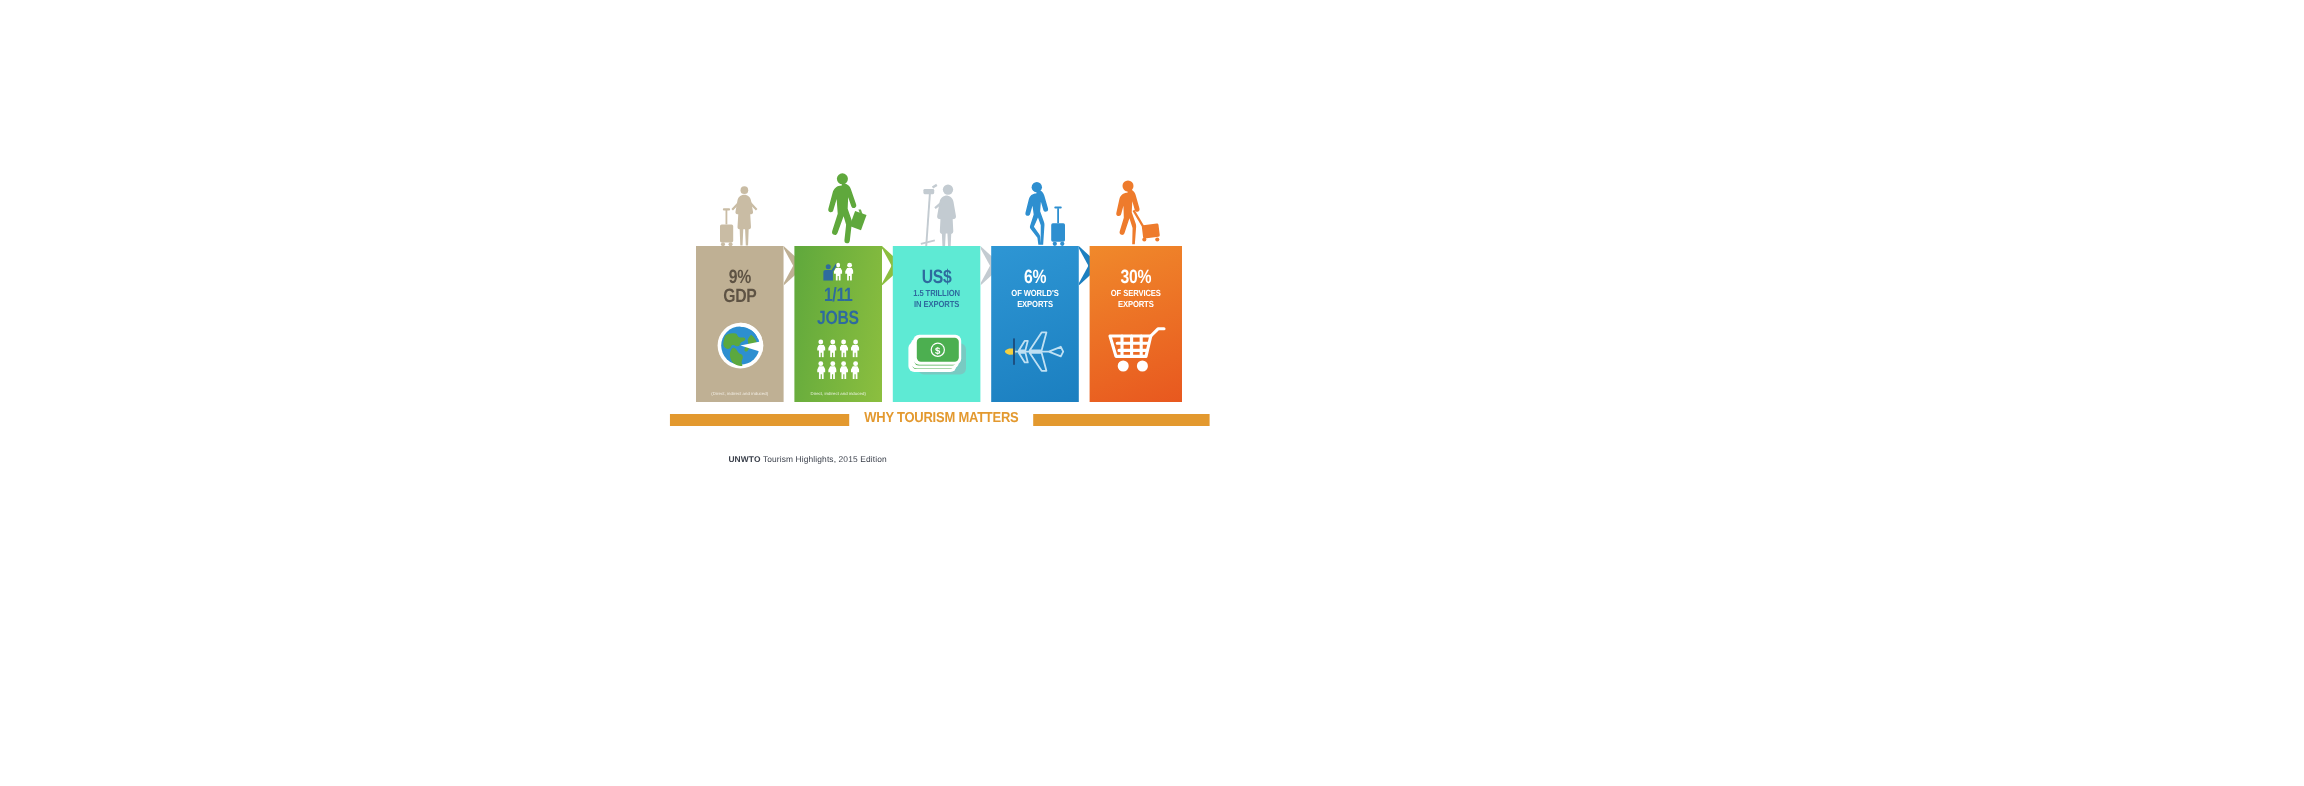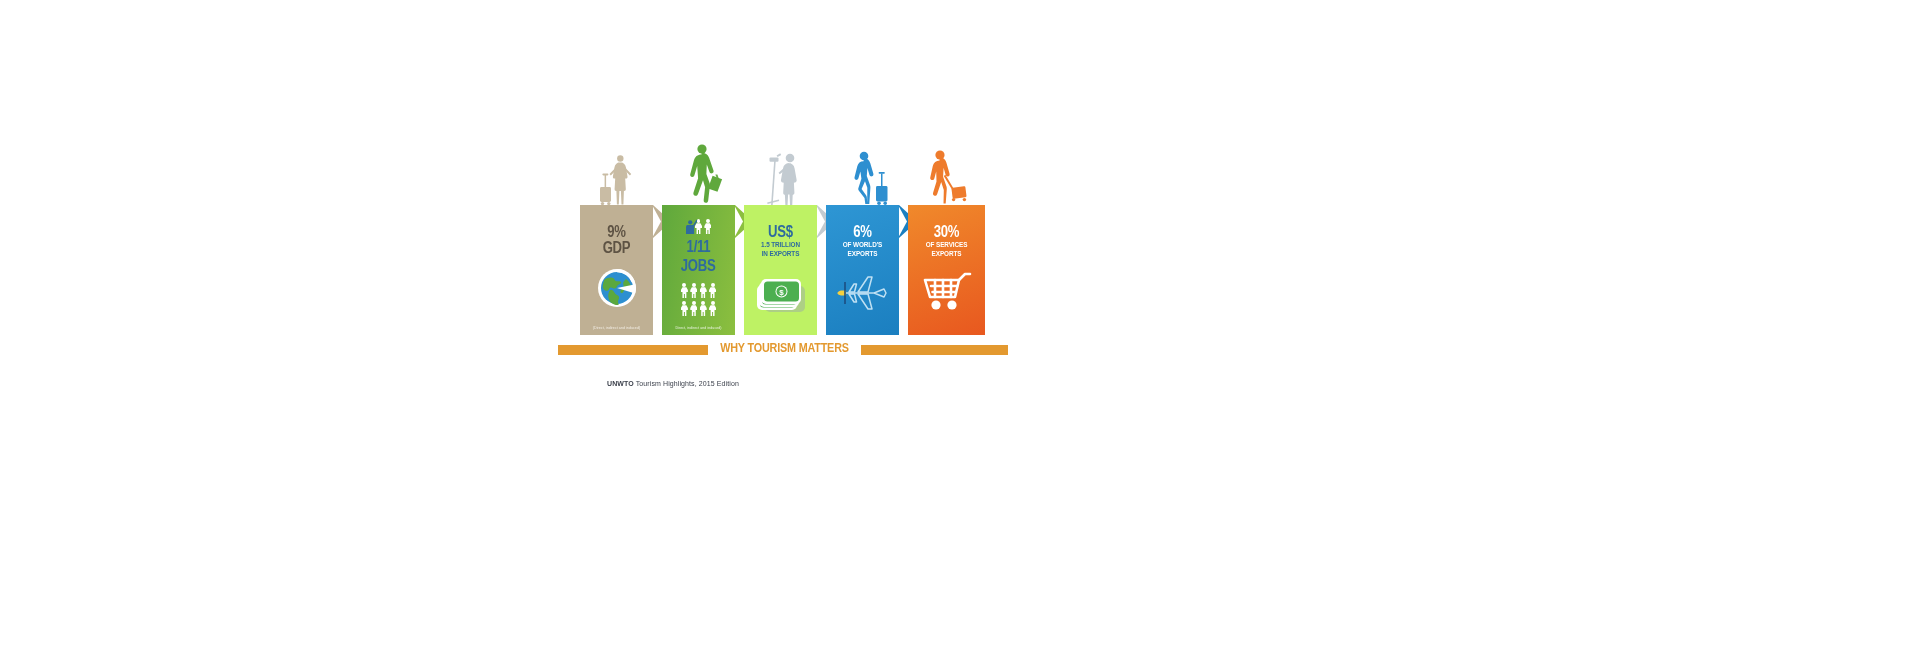--- a/index.html
+++ b/index.html
@@ -231,21 +231,21 @@
               <b style="background:#fff"></b>
             </span>
         </div>
       </div>
       <div class="note" style="color:#EAF3E0;">Direct, indirect and induced)</div>
       <div class="notch" style="background:#8CBF3F;">
           <span class="notch-in"></span>
         </div>
     </div>
 
-    <div class="panel" style="left:164px;width:73px;background:#bef264;">
+    <div class="panel" style="left:164px;width:73px;background:#5eead4;">
       <div class="hd">
         <span class="big" style="color:#2E6B9E;">US$</span>
         <span class="sub" style="color:#2E6B9E;white-space:pre-line;">1.5 TRILLION
 IN EXPORTS</span>
       </div>
       <div class="icon-wrap" style="top:72px;">
         <svg width="50" height="36" viewBox="0 0 50 36">
           <rect x="6" y="6" width="40" height="26" rx="5" fill="#9AA4AC" opacity=".45" transform="translate(3,3)"></rect>
           <rect x="1" y="8" width="40" height="25" rx="5" fill="#ffffff"></rect>
           <rect x="4" y="10.5" width="35" height="20" rx="3.5" fill="#4CAF50"></rect>

